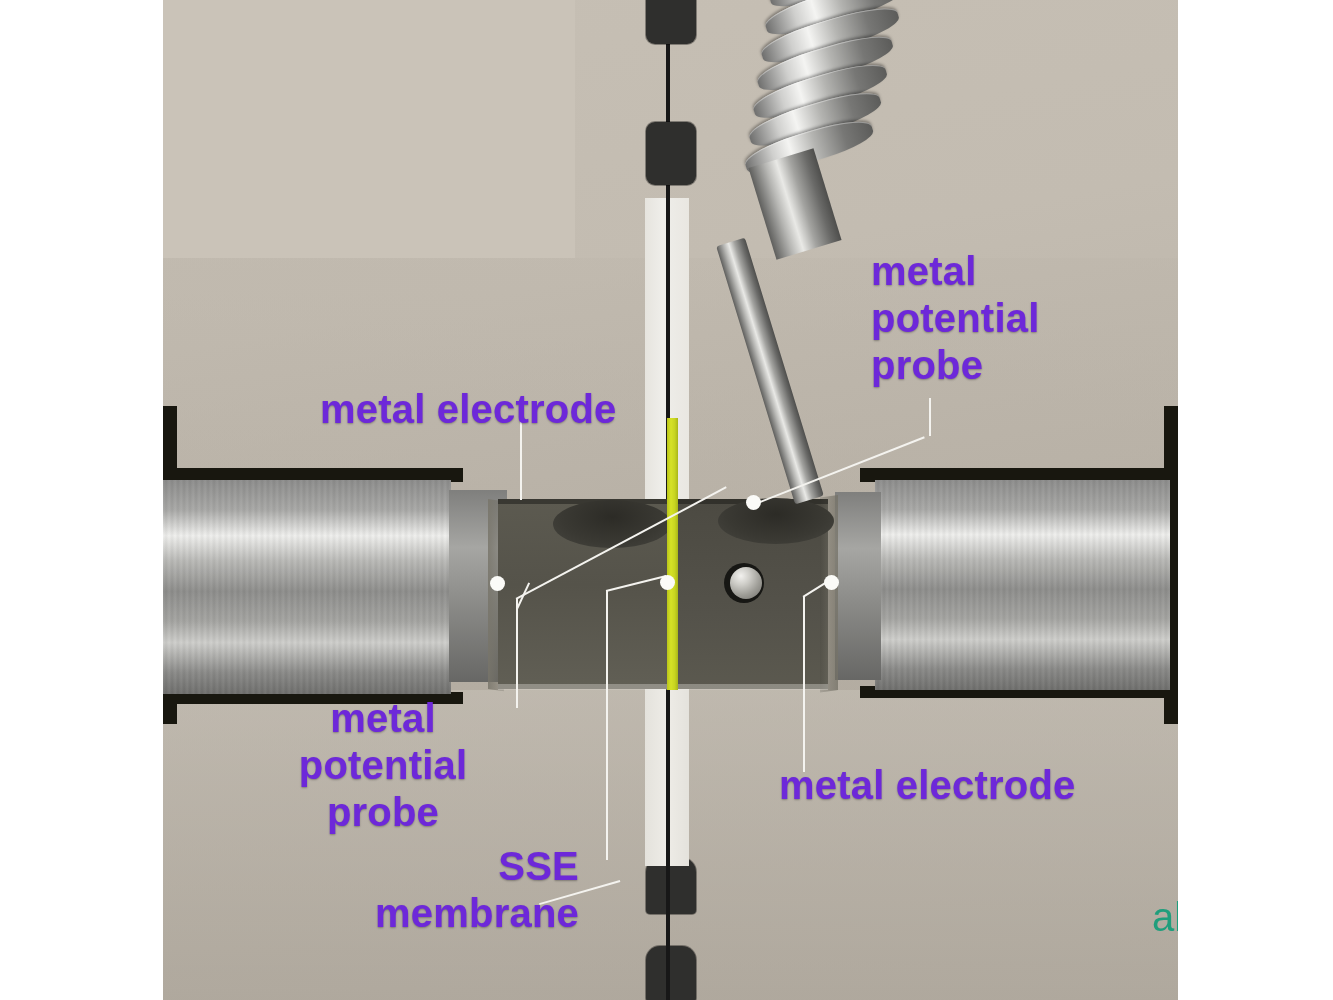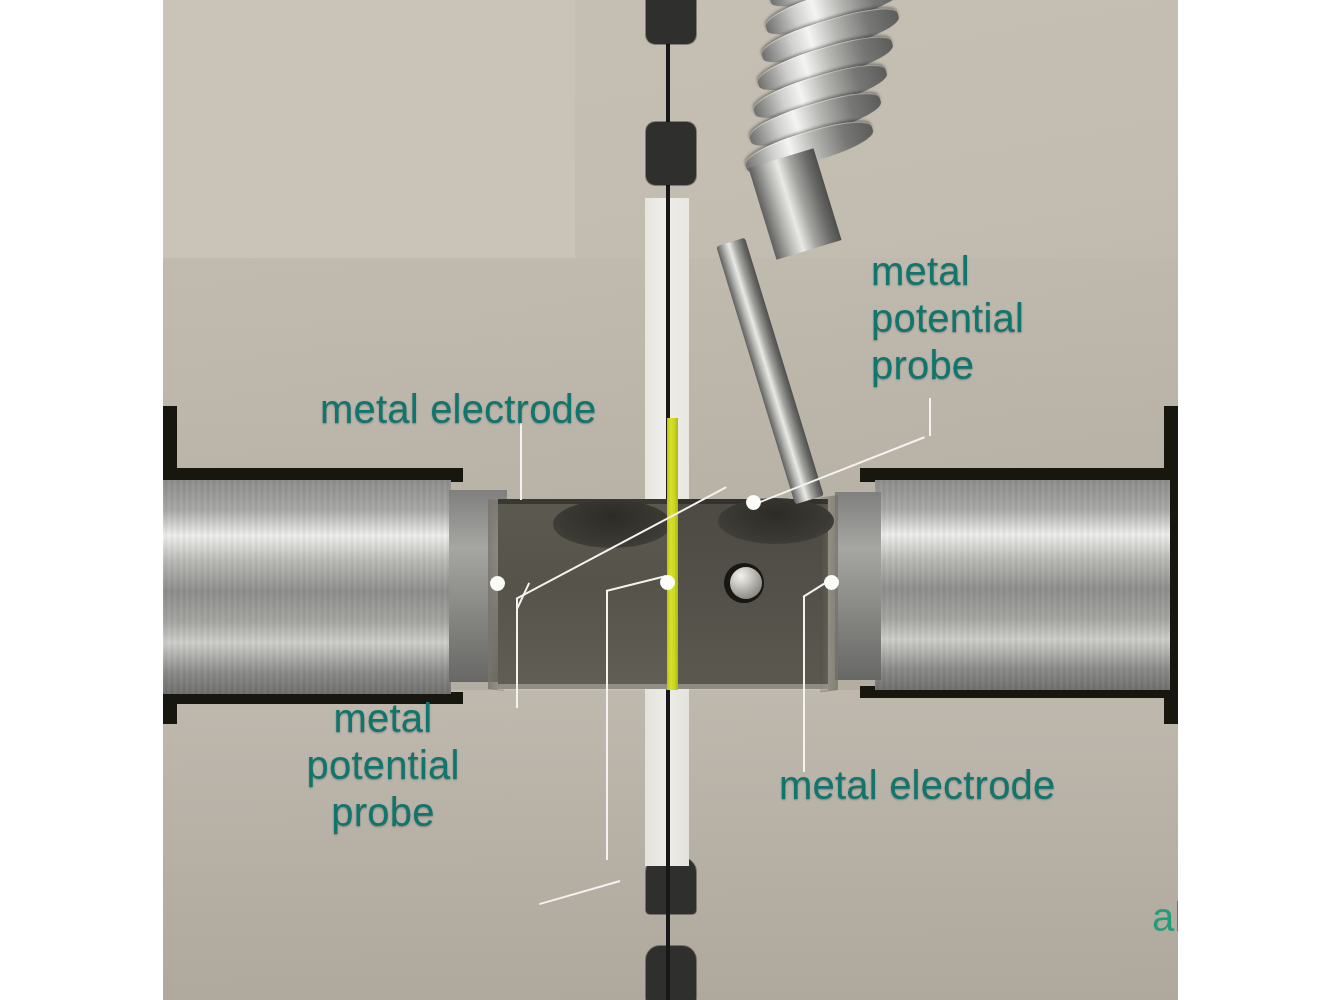--- a/index.html
+++ b/index.html
@@ -74,21 +74,21 @@
 
   
   #screw-wrap{position:absolute;left:560px;top:-60px;width:220px;height:580px;}
   .thread{position:absolute;border-radius:44% 44% 40% 40%;
         background:linear-gradient(90deg,#6f6f6e 0%,#cfcfcd 22%,#f4f4f2 36%,#b4b4b1 55%,#777775 78%,#5c5c5a 100%);
         box-shadow:0 1px 0 rgba(255,255,255,.35) inset,0 -2px 3px rgba(0,0,0,.35);}
   .shaft{position:absolute;
         background:linear-gradient(90deg,#5f5f5d 0%,#b6b6b3 25%,#e9e9e6 42%,#a3a3a0 62%,#6a6a68 85%,#4e4e4c 100%);}
 
   
-  .label{position:absolute;color:#0f766e;font-weight:400;
+  .label{position:absolute;color:#6d28d9;font-weight:700;
         letter-spacing:.2px;line-height:1.18;
         text-shadow:0 1px 2px rgba(0,0,0,.30);}
 
   .leader{position:absolute;background:#f4f3ef;height:1.6px;transform-origin:left center;}
   .leader-v{position:absolute;background:#f4f3ef;width:1.6px;}
   .dot{position:absolute;width:15px;height:15px;border-radius:50%;background:#fbfbf8;}
 
   
   #teal-frag{position:absolute;color:#1f9e7c;font-size:40px;font-weight:400;
         overflow:hidden;}
@@ -183,18 +183,22 @@
     <div>potential</div>
     <div>probe</div>
   </div>
 
   <div class="label" style="left:255px;top:695px;width:256px;font-size:40px;text-align:center;">
     <div>metal</div>
     <div>potential</div>
     <div>probe</div>
   </div>
 
+  <div class="label" style="left:330px;top:843px;width:249px;font-size:40px;text-align:right;">
+    <div>SSE</div>
+    <div>membrane</div>
+  </div>
 
   <div class="label" style="left:779px;top:762px;font-size:40px;">metal electrode</div>
 
   <div id="teal-frag" style="left:1152px;top:895px;width:26px;height:48px;">al</div>
 
 </div>
 
 </body></html>

